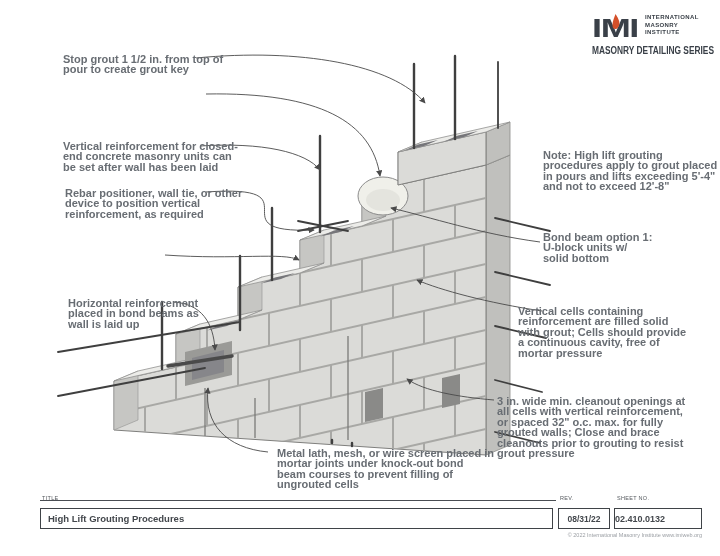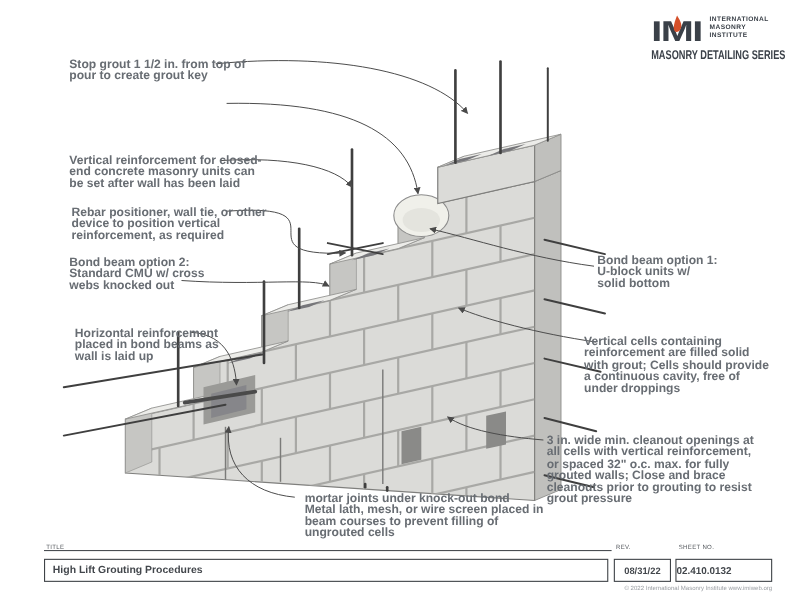--- a/index.html
+++ b/index.html
@@ -211,54 +211,55 @@
   <div class="callout" style="left:63px;top:141px">
     <div class="co-line">Vertical reinforcement for closed-</div>
     <div class="co-line">end concrete masonry units can</div>
     <div class="co-line">be set after wall has been laid</div>
   </div>
   <div class="callout" style="left:65px;top:188px">
     <div class="co-line">Rebar positioner, wall tie, or other</div>
     <div class="co-line">device to position vertical</div>
     <div class="co-line">reinforcement, as required</div>
   </div>
-  <div class="callout" style="left:63px;top:234px">
-    <div class="co-line">Bond beam option 2:</div>
-    <div class="co-line">Standard CMU w/ cross</div>
-    <div class="co-line">webs knocked out</div>
-  </div>
   <div class="callout" style="left:68px;top:298px">
     <div class="co-line">Horizontal reinforcement</div>
     <div class="co-line">placed in bond beams as</div>
     <div class="co-line">wall is laid up</div>
   </div>
 
+  <div class="callout" style="left:543px;top:150px">
+    <div class="co-line">Note: High lift grouting</div>
+    <div class="co-line">procedures apply to grout placed</div>
+    <div class="co-line">in pours and lifts exceeding 5'-4"</div>
+    <div class="co-line">and not to exceed 12'-8"</div>
+  </div>
   <div class="callout" style="left:543px;top:232px">
     <div class="co-line">Bond beam option 1:</div>
     <div class="co-line">U-block units w/</div>
     <div class="co-line">solid bottom</div>
   </div>
-  <div class="callout" style="left:531px;top:306px">
+  <div class="callout" style="left:518px;top:306px">
     <div class="co-line">Vertical cells containing</div>
     <div class="co-line">reinforcement are filled solid</div>
     <div class="co-line">with grout; Cells should provide</div>
     <div class="co-line">a continuous cavity, free of</div>
-    <div class="co-line">under droppings</div>
+    <div class="co-line">mortar pressure</div>
   </div>
   <div class="callout" style="left:497px;top:396px">
     <div class="co-line">3 in. wide min. cleanout openings at</div>
     <div class="co-line">all cells with vertical reinforcement,</div>
     <div class="co-line">or spaced 32" o.c. max. for fully</div>
     <div class="co-line">grouted walls; Close and brace</div>
     <div class="co-line">cleanouts prior to grouting to resist</div>
     <div class="co-line">grout pressure</div>
   </div>
   <div class="callout" style="left:277px;top:448px">
+    <div class="co-line">Metal lath, mesh, or wire screen placed in</div>
     <div class="co-line">mortar joints under knock-out bond</div>
-    <div class="co-line">Metal lath, mesh, or wire screen placed in</div>
     <div class="co-line">beam courses to prevent filling of</div>
     <div class="co-line">ungrouted cells</div>
   </div>
 
   <div class="tb-rule"></div>
   <div class="tb-label" style="left:42px;top:495px">TITLE</div>
   <div class="tb-label" style="left:560px;top:495px">REV.</div>
   <div class="tb-label" style="left:617px;top:495px">SHEET NO.</div>
   <div class="tb-box tb-title">
     <span>High Lift Grouting Procedures</span>

